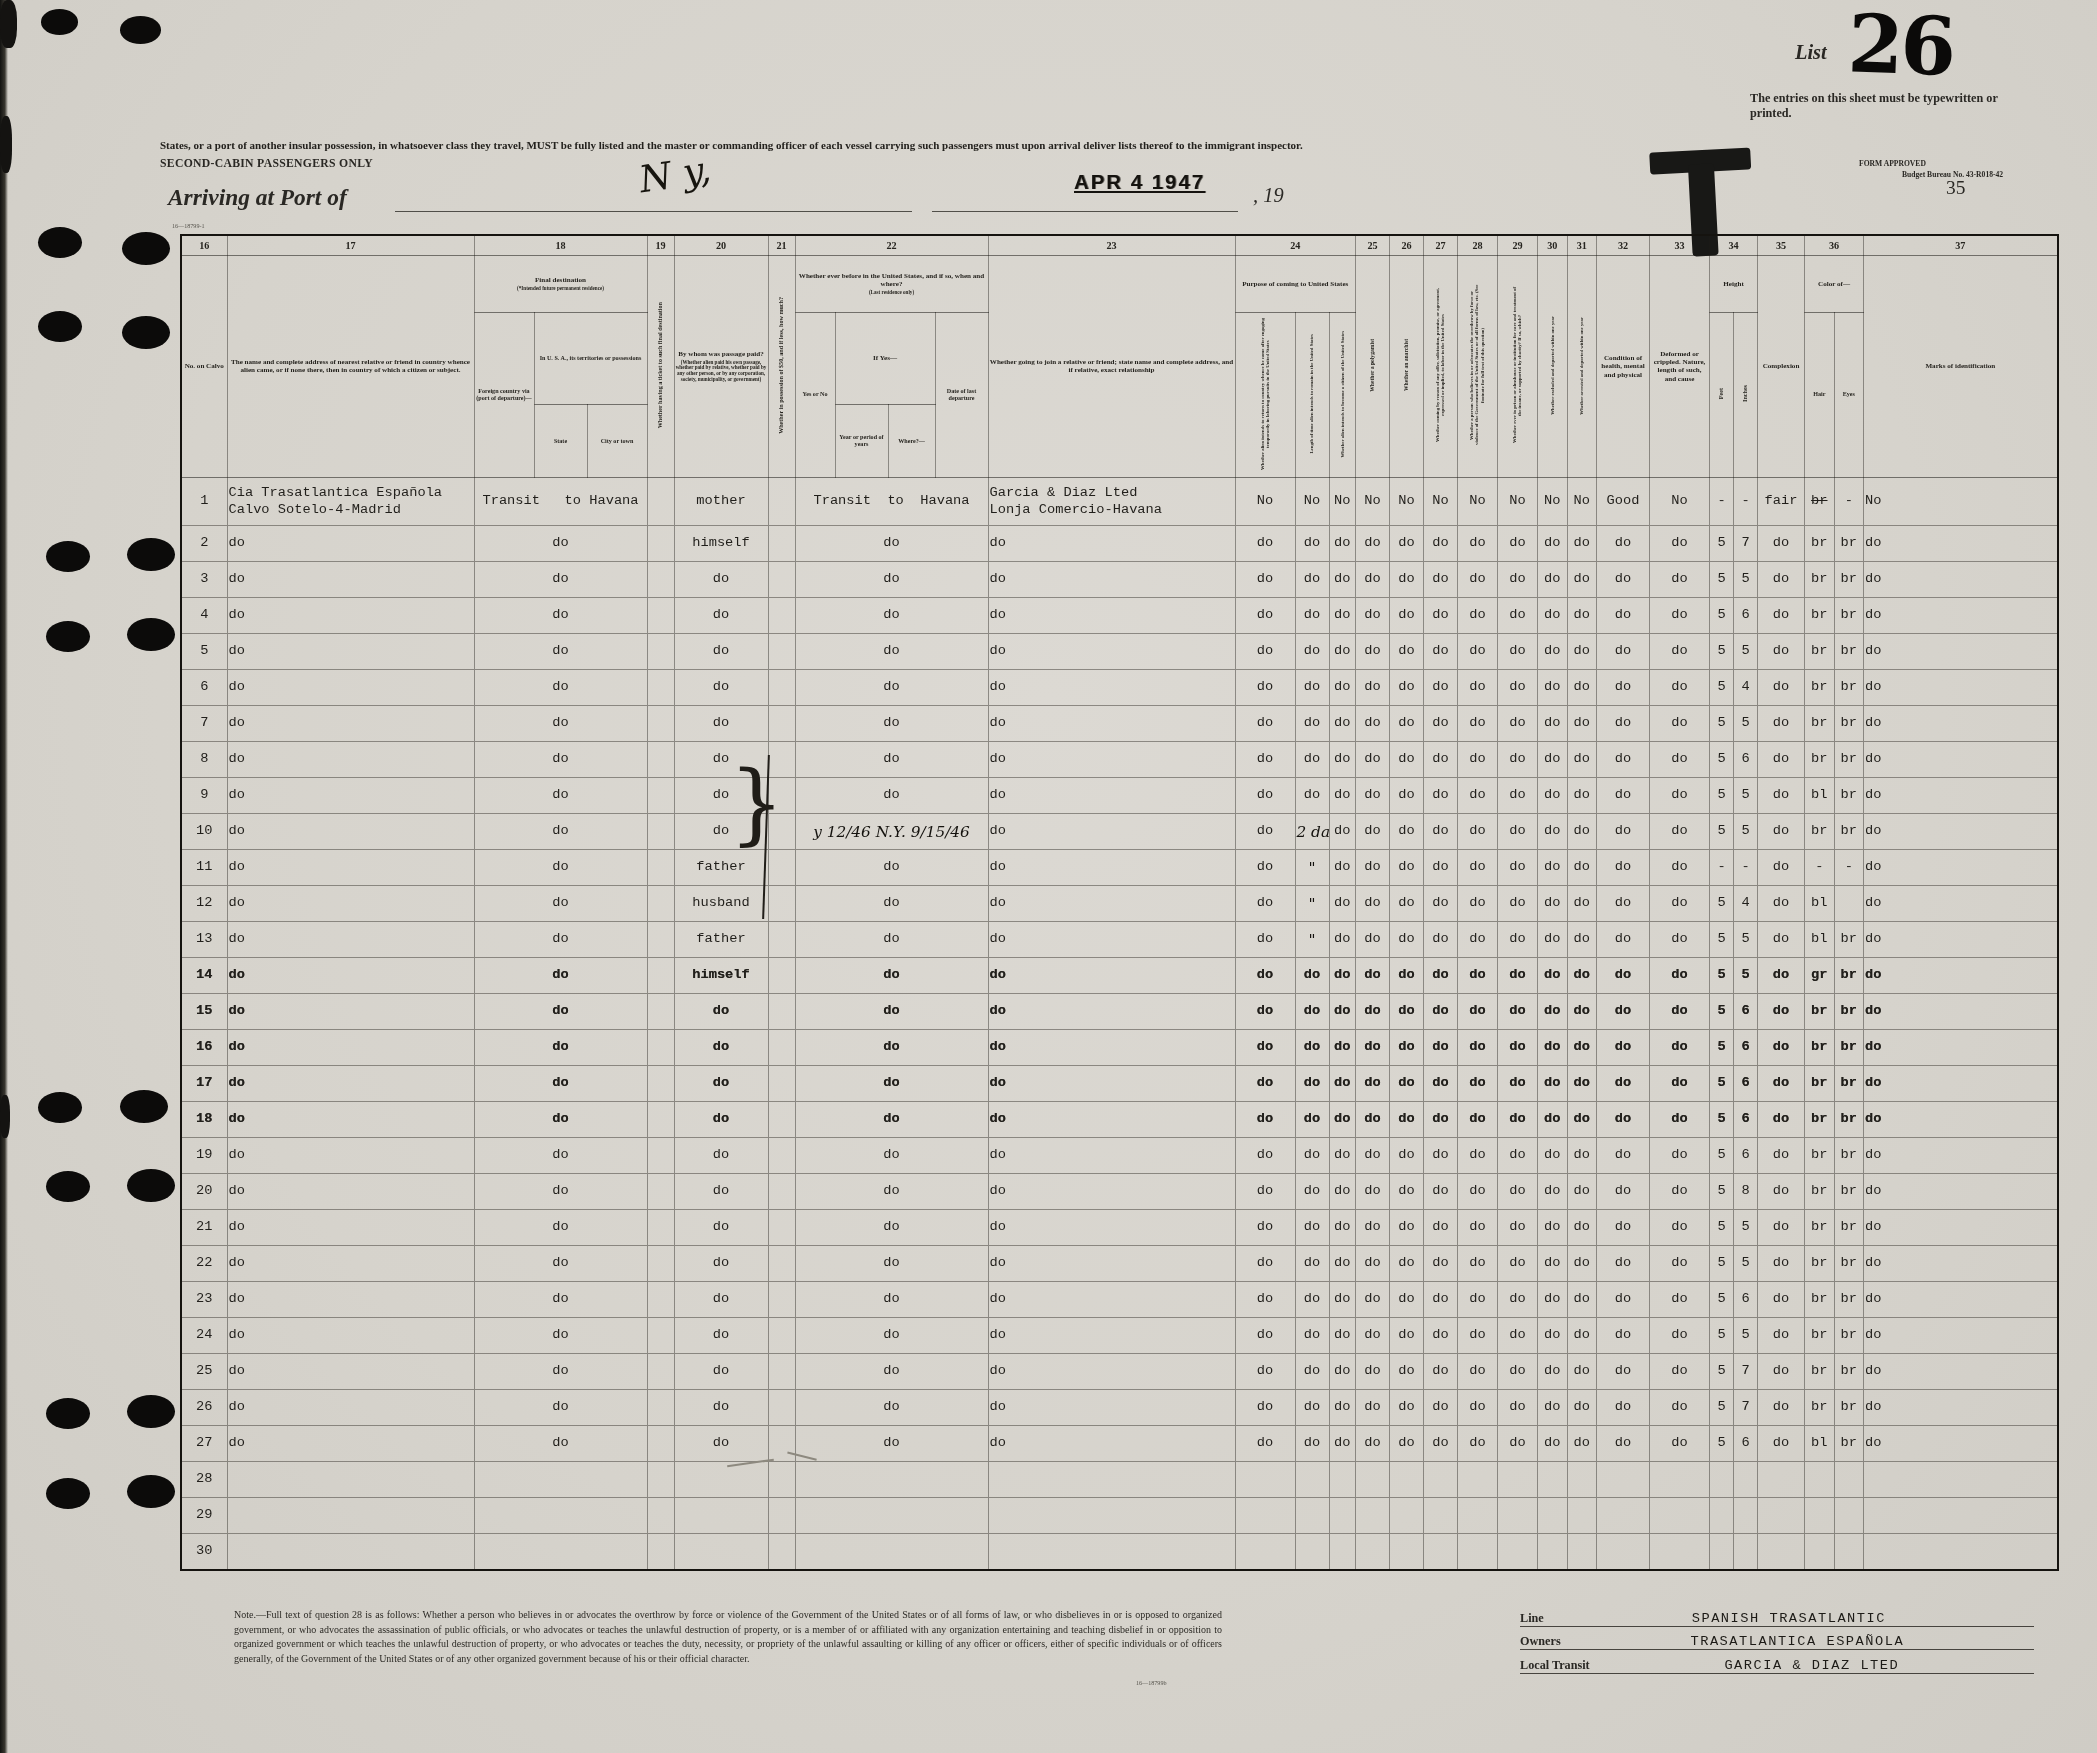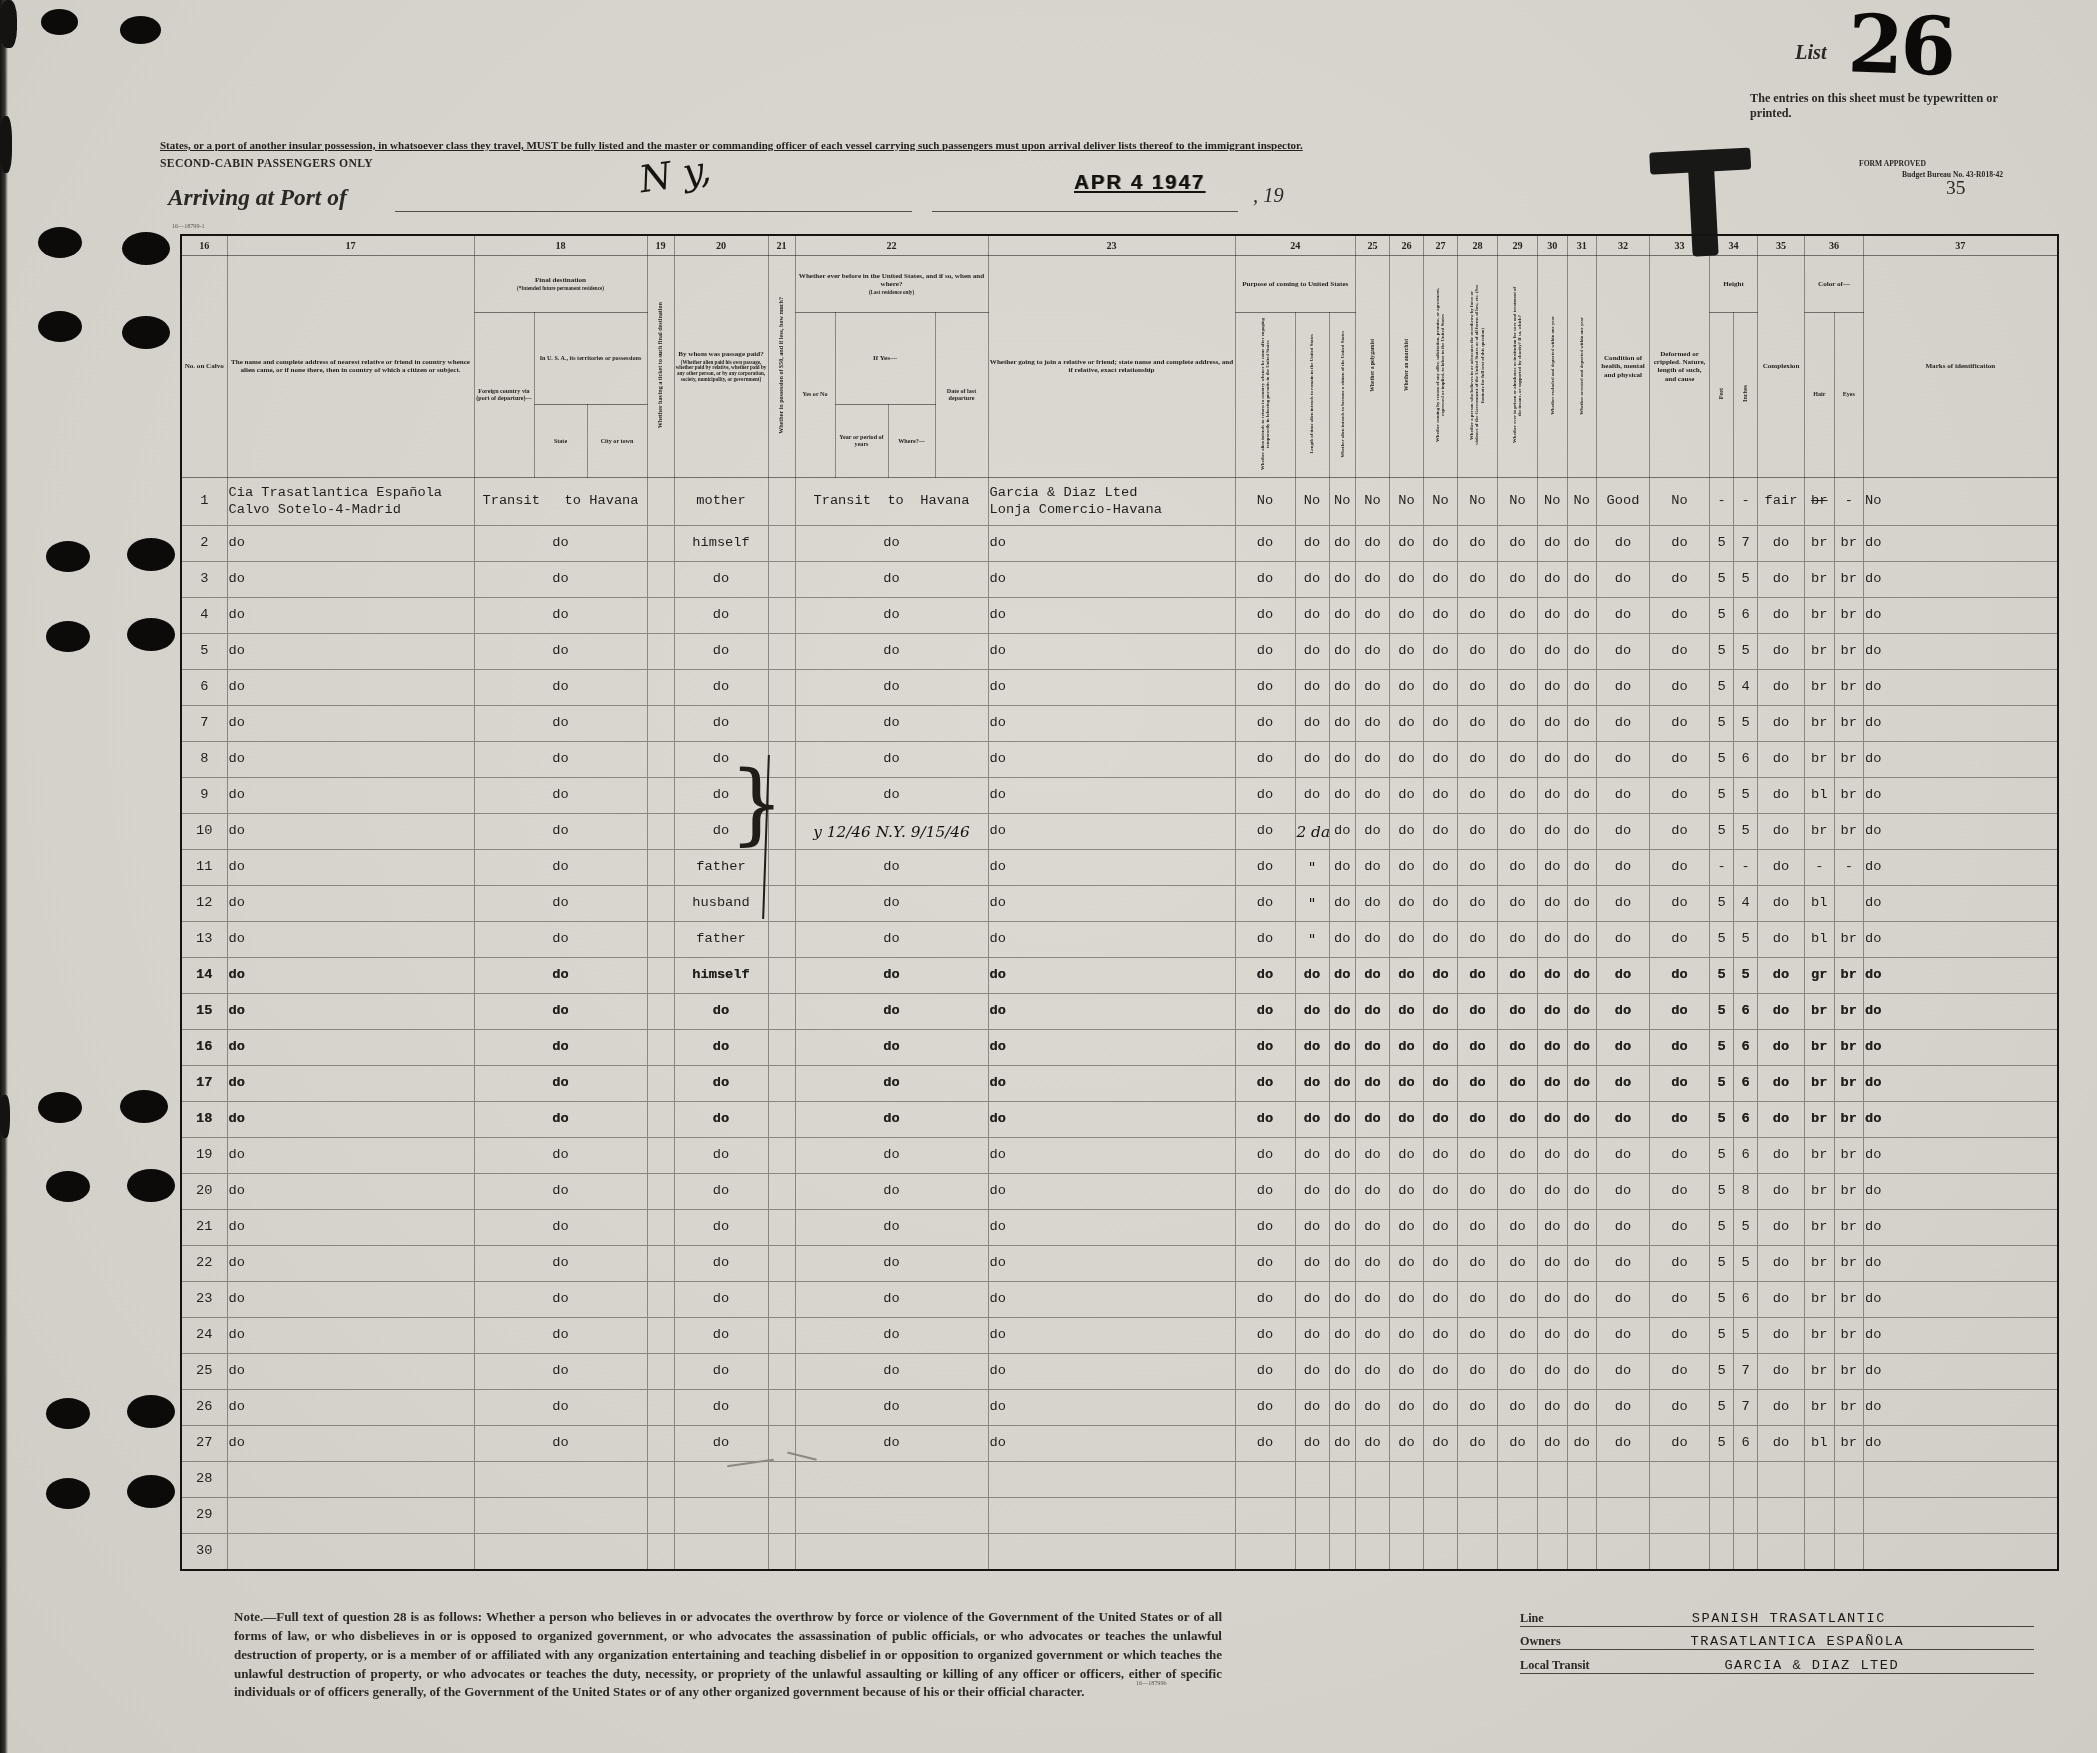--- a/index.html
+++ b/index.html
@@ -7,21 +7,21 @@
   .page{position:relative;width:2097px;height:1753px;background:#d8d5cf;
         background-image:radial-gradient(ellipse at 50% 40%, #dcd9d3 0%, #d6d3cc 60%, #cfccc5 100%);
         font-family:"Liberation Serif", serif;color:#2a2824;}
   .abs{position:absolute;}
   
   .edge-strip{left:0;top:0;width:8.1px;height:100%;background:linear-gradient(90deg,#121210,#38362f 60%,rgba(60,58,50,0));}
   .smudge{background:#141311;border-radius:40%;}
   .hole{background:#0c0b0a;border-radius:50%;}
   
   .title{font-weight:bold;font-size:39px;letter-spacing:0.5px;color:#1c1a17;white-space:nowrap;}
-  .instruction{font-weight:bold;font-size:11px;white-space:nowrap;color:#24221e;text-decoration:underline;}
+  .instruction{font-weight:bold;font-size:11px;white-space:nowrap;color:#24221e;}
   .class-line{font-weight:bold;font-size:11.7px;letter-spacing:0.3px;}
   .arriving{font-style:italic;font-weight:bold;font-size:23.4px;}
   .blank-line{border-bottom:1px solid rgba(35,33,28,.75);height:0.5px;}
   .scrawl{font-family:"DejaVu Serif",serif;font-style:italic;font-size:37px;color:#17150f;transform:rotate(-9deg);}
   .stamp-date{font-family:"Liberation Sans",sans-serif;font-weight:bold;font-size:20.4px;letter-spacing:2px;color:#15130f;text-shadow:1px 0 0 rgba(20,18,14,.55);}
   .year{font-style:italic;font-size:20.4px;}
   .list-label{font-style:italic;font-weight:bold;font-size:20.4px;}
   .list-number{font-family:"DejaVu Serif",serif;font-weight:bold;font-size:80px;letter-spacing:-3.1px;color:#0b0a09;transform:rotate(2deg);}
   .entries-note{font-weight:bold;font-size:12.2px;line-height:1.25;width:250px;}
   .form-approved{font-size:7.6px;font-weight:bold;line-height:1.3;}
@@ -52,21 +52,21 @@
   .hand{font-family:"DejaVu Serif",serif !important;font-style:italic;font-size:15.3px !important;color:#14120e;white-space:nowrap !important;}
   .strike{text-decoration:line-through;}
   tr.heavy td{font-weight:bold;text-shadow:0 0 0.5px rgba(20,18,14,.7);}
   .col-relative,.col-join{text-align:left;padding-left:8.1px;}
   .col-marks{text-align:left;padding-left:32px;}
   
   .pen-brace{font-family:"DejaVu Serif",serif;font-weight:normal;font-size:87px;color:#201d18;}
   .pen-line{background:#211e19;}
   .pencil{background:#8d897f;}
   
-  .foot-note{width:988px;font-size:13px;line-height:1.45;text-align:justify;color:#2c2a25;font-weight:bold;}
+  .foot-note{width:988px;font-size:10px;line-height:1.45;text-align:justify;color:#2c2a25;}
   .agent-row{display:flex;align-items:flex-end;border-bottom:1px solid rgba(35,33,28,.8);}
   .agent-label{font-weight:bold;font-size:12.2px;white-space:nowrap;}
   .agent-value{flex:1;text-align:center;font-family:"Liberation Mono","DejaVu Sans Mono",monospace;font-size:13.7px;letter-spacing:1.5px;color:#1d1b17;}
 </style>
 </head>
 <body>
 
 <div class="page">
 
   <div class="abs edge-strip"></div>

